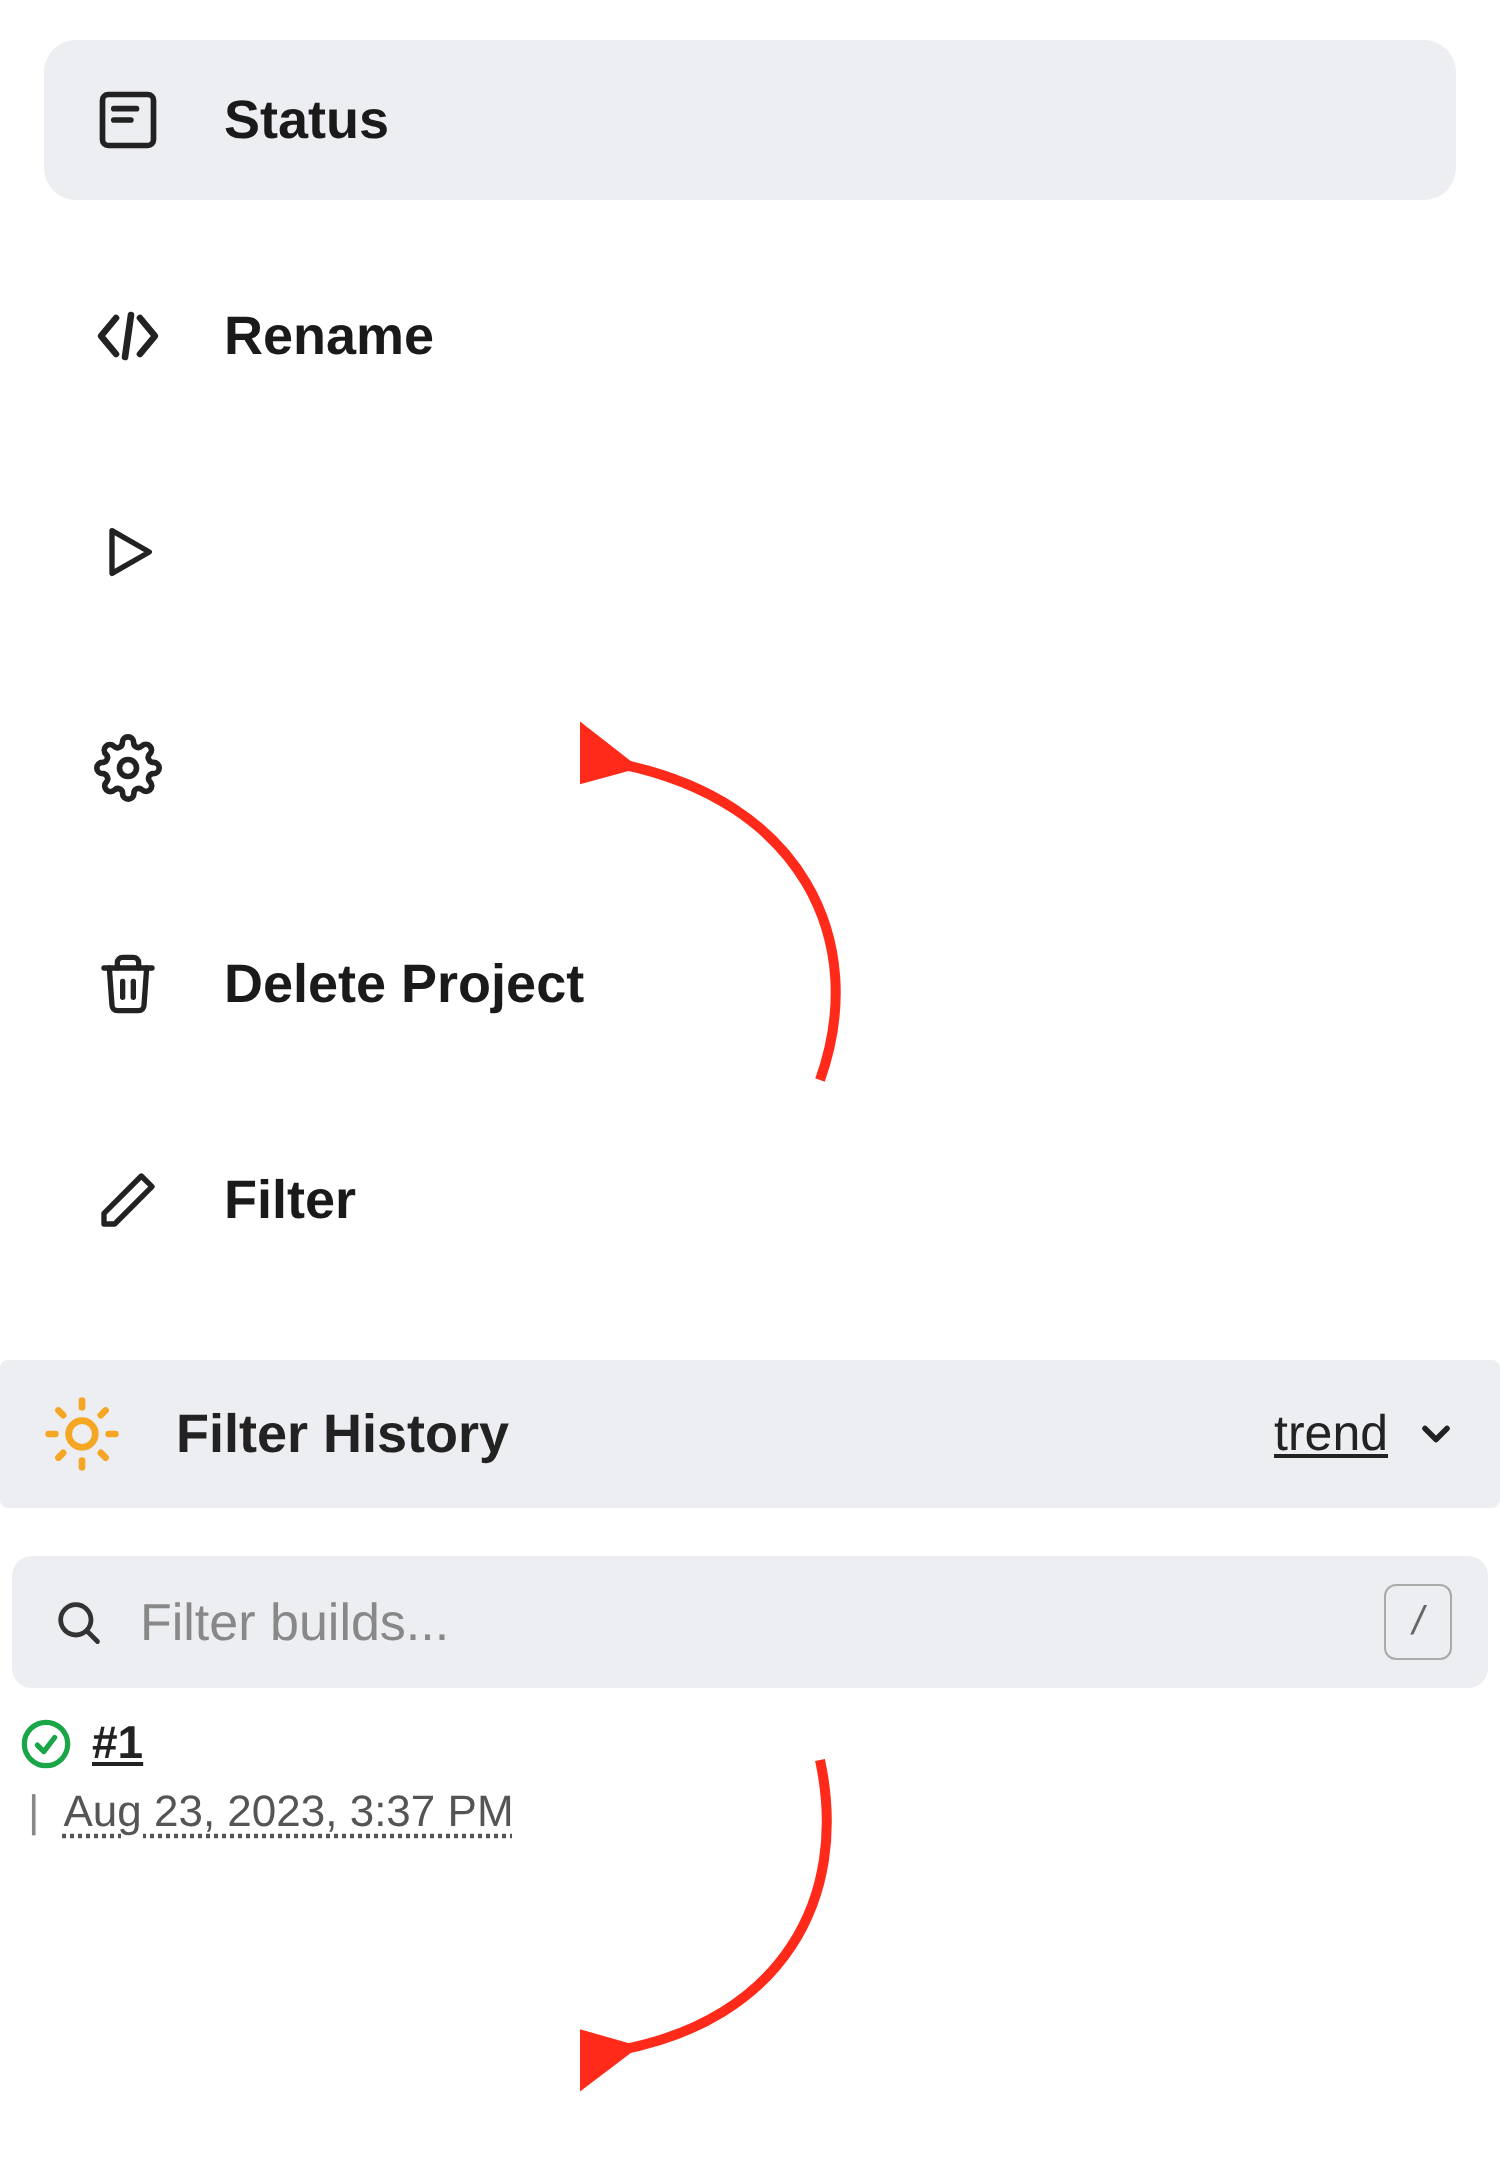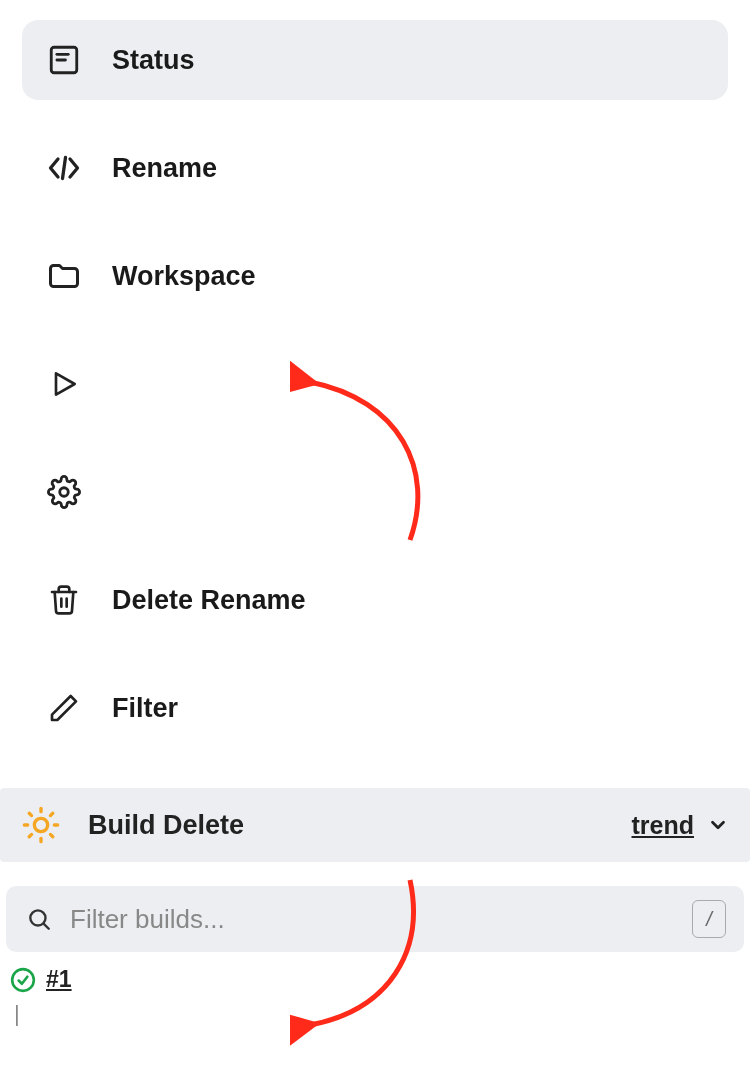--- a/index.html
+++ b/index.html
@@ -58,21 +58,21 @@
     justify-content: center;
   }
   .history-header .title {
     font-size: 27px;
     font-weight: 700;
     margin-left: 26px;
     flex: 1;
   }
   .history-header .trend {
     font-size: 25px;
-    font-weight: 700;
+    font-weight: 400;
     text-decoration: underline;
     margin-right: 12px;
   }
   .history-header .chev {
     width: 24px;
     height: 24px;
     display: flex;
     align-items: center;
     justify-content: center;
   }
@@ -178,28 +178,20 @@
     <span class="icon-wrap">
       <svg width="36" height="36" viewBox="0 0 24 24" fill="none" stroke="#222" stroke-width="2.2" stroke-linecap="round" stroke-linejoin="round">
         <polyline points="8 6 3 12 8 18"></polyline>
         <polyline points="16 6 21 12 16 18"></polyline>
         <line x1="13" y1="5" x2="11" y2="19"></line>
       </svg>
     </span>
     <span class="label">Rename</span>
   </div>
 
-  <div class="nav-item">
-    <span class="icon-wrap">
-      <svg width="36" height="36" viewBox="0 0 24 24" fill="none" stroke="#222" stroke-width="2" stroke-linecap="round" stroke-linejoin="round">
-        <path d="M3 7a2 2 0 0 1 2-2h4l2 2h8a2 2 0 0 1 2 2v8a2 2 0 0 1-2 2H5a2 2 0 0 1-2-2V7z"></path>
-      </svg>
-    </span>
-    <span class="label">Workspace</span>
-  </div>
 
   <div class="nav-item">
     <span class="icon-wrap">
       <svg width="32" height="32" viewBox="0 0 24 24" fill="none" stroke="#222" stroke-width="2" stroke-linejoin="round">
         <polygon points="6 4 20 12 6 20 6 4"></polygon>
       </svg>
     </span>
   </div>
 
   <div class="nav-item">
@@ -214,21 +206,21 @@
   <div class="nav-item">
     <span class="icon-wrap">
       <svg width="32" height="34" viewBox="0 0 24 24" fill="none" stroke="#222" stroke-width="2" stroke-linecap="round" stroke-linejoin="round">
         <polyline points="3 6 5 6 21 6"></polyline>
         <path d="M19 6l-1 14a2 2 0 0 1-2 2H8a2 2 0 0 1-2-2L5 6"></path>
         <path d="M8 6V4a2 2 0 0 1 2-2h4a2 2 0 0 1 2 2v2"></path>
         <line x1="10" y1="11" x2="10" y2="17"></line>
         <line x1="14" y1="11" x2="14" y2="17"></line>
       </svg>
     </span>
-    <span class="label">Delete Rename</span>
+    <span class="label">Delete Project</span>
   </div>
 
   <div class="nav-item">
     <span class="icon-wrap">
       <svg width="32" height="32" viewBox="0 0 24 24" fill="none" stroke="#222" stroke-width="2" stroke-linecap="round" stroke-linejoin="round">
         <path d="M17 3l4 4L7 21H3v-4L17 3z"></path>
       </svg>
     </span>
     <span class="label">Filter</span>
   </div>
@@ -242,21 +234,21 @@
       <line x1="12" y1="2" x2="12" y2="4"></line>
       <line x1="12" y1="20" x2="12" y2="22"></line>
       <line x1="4.93" y1="4.93" x2="6.34" y2="6.34"></line>
       <line x1="17.66" y1="17.66" x2="19.07" y2="19.07"></line>
       <line x1="2" y1="12" x2="4" y2="12"></line>
       <line x1="20" y1="12" x2="22" y2="12"></line>
       <line x1="4.93" y1="19.07" x2="6.34" y2="17.66"></line>
       <line x1="17.66" y1="6.34" x2="19.07" y2="4.93"></line>
     </svg>
   </span>
-  <span class="title">Build Delete</span>
+  <span class="title">Filter History</span>
   <span class="trend">trend</span>
   <span class="chev">
     <svg width="22" height="22" viewBox="0 0 24 24" fill="none" stroke="#222" stroke-width="3" stroke-linecap="round" stroke-linejoin="round">
       <polyline points="6 9 12 15 18 9"></polyline>
     </svg>
   </span>
 </div>
 
 <div class="filter-bar" style="margin-left:6px;margin-right:6px;">
   <span class="search-icon">
@@ -274,20 +266,21 @@
     <span class="success-icon">
       <svg width="26" height="26" viewBox="0 0 24 24" fill="none" stroke="#1aa548" stroke-width="2.4" stroke-linecap="round" stroke-linejoin="round">
         <circle cx="12" cy="12" r="10"></circle>
         <polyline points="8 12.5 11 15.5 16 9"></polyline>
       </svg>
     </span>
     <span class="build-num">#1</span>
   </div>
   <div class="row2">
     <span class="pipe">|</span>
+    <span class="date">Aug 23, 2023, 3:37 PM</span>
   </div>
 </div>
 
 <svg class="annotation" style="left:290px; top:360px;" width="160" height="200" viewBox="0 0 160 200">
   <defs>
     <marker id="ah1" markerWidth="12" markerHeight="12" refX="2" refY="6" orient="auto">
       <path d="M12,0 L0,6 L12,12 z" fill="#ff2a1a"></path>
     </marker>
   </defs>
   <path d="M120 180 C 145 110, 110 40, 20 22" stroke="#ff2a1a" stroke-width="5" fill="none" marker-end="url(#ah1)"></path>

